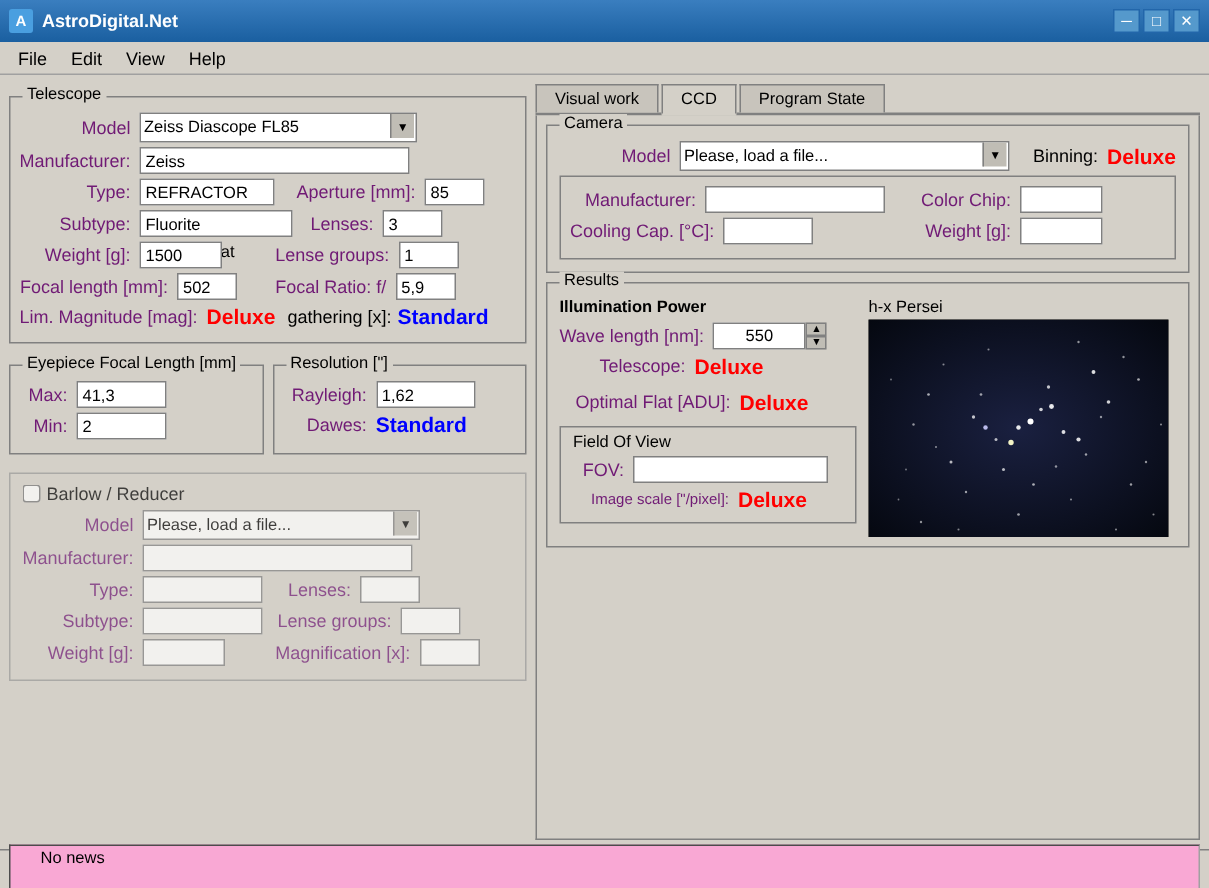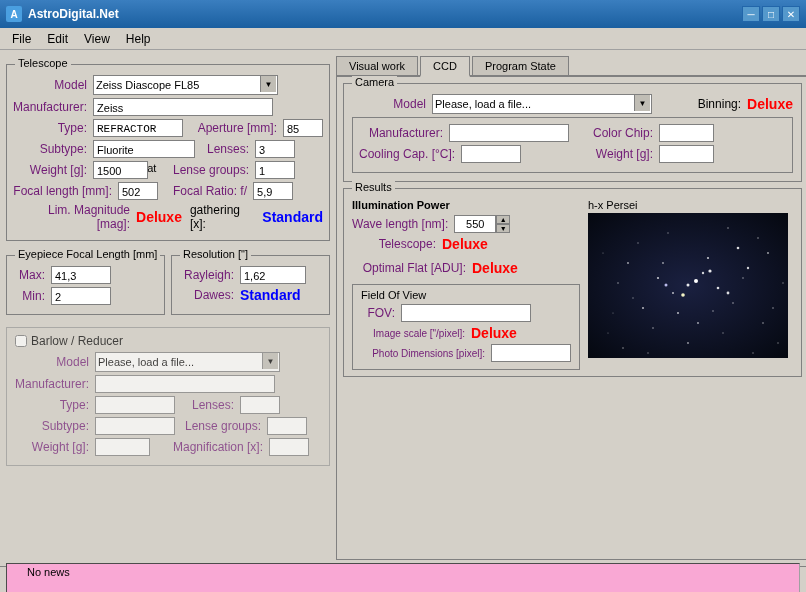--- a/index.html
+++ b/index.html
@@ -247,21 +247,21 @@
     }
     .status-panel {
       border: 1px inset #a0a0a0;
       padding: 2px 20px;
       flex: 1;
       height: 33px;
       background: #f9a8d4;
     }
     input[type=checkbox] { width: 12px; height: 12px; }
     .spin-wrapper { position: relative; display: inline-flex; }
-    .spin-input { width: 42px; border: 1px solid #808080; height: 18px; text-align: center; font-size: 11px; }
+    .spin-input { width: 62px; border: 1px solid #808080; height: 18px; text-align: center; font-size: 11px; }
     .spin-btns { display: flex; flex-direction: column; }
     .spin-btn { width: 14px; height: 9px; background: #c0bdb5; border: 1px solid #808080; font-size: 7px; cursor: pointer; display: flex; align-items: center; justify-content: center; padding: 0; }
   </style>
 </head>
 <body>
 
 <div class="titlebar">
   <div class="titlebar-icon">A</div>
   <span class="titlebar-title">AstroDigital.Net</span>
   <div class="titlebar-btns">
@@ -296,21 +296,21 @@
       </div>
 
       <div class="form-row">
         <span class="form-label">Manufacturer:</span>
         <span class="form-input form-input-wide" style="display:inline-block;line-height:18px;background:white;">Zeiss</span>
       </div>
 
       <div class="two-col">
         <div class="form-row">
           <span class="form-label">Type:</span>
-          <span class="form-input" style="width:90px;display:inline-block;line-height:18px;background:white;font-family:Liberation Mono, monospace;">REFRACTOR</span>
+          <span class="form-input" style="width:90px;display:inline-block;line-height:18px;background:white;">REFRACTOR</span>
         </div>
         <div class="form-row">
           <span class="form-label" style="min-width:90px;">Aperture [mm]:</span>
           <span class="form-input form-input-sm" style="display:inline-block;line-height:18px;background:white;">85</span>
         </div>
       </div>
 
       <div class="two-col">
         <div class="form-row">
           <span class="form-label">Subtype:</span>
@@ -515,24 +515,20 @@
 
             <div class="fov-group" style="margin-top:8px;">
               <div class="fov-title">Field Of View</div>
               <div class="form-row">
                 <span class="form-label" style="min-width:40px;">FOV:</span>
                 <span class="form-input" style="width:130px;display:inline-block;line-height:18px;background:white;"></span>
               </div>
               <div class="form-row">
                 <span class="form-label" style="min-width:110px;font-size:10px;">Image scale ["/pixel]:</span>
                 <span class="deluxe-text">Deluxe</span>
-              </div>
-              <div class="form-row">
-                <span class="form-label" style="min-width:130px;font-size:10px;">Photo Dimensions [pixel]:</span>
-                <span class="form-input" style="width:80px;display:inline-block;line-height:18px;background:white;"></span>
               </div>
             </div>
           </div>
 
           <div class="results-right">
             <div style="font-size:11px;margin-bottom:2px;">h-x Persei</div>
             <div class="star-image">
               
               <svg width="200" height="145">
 

